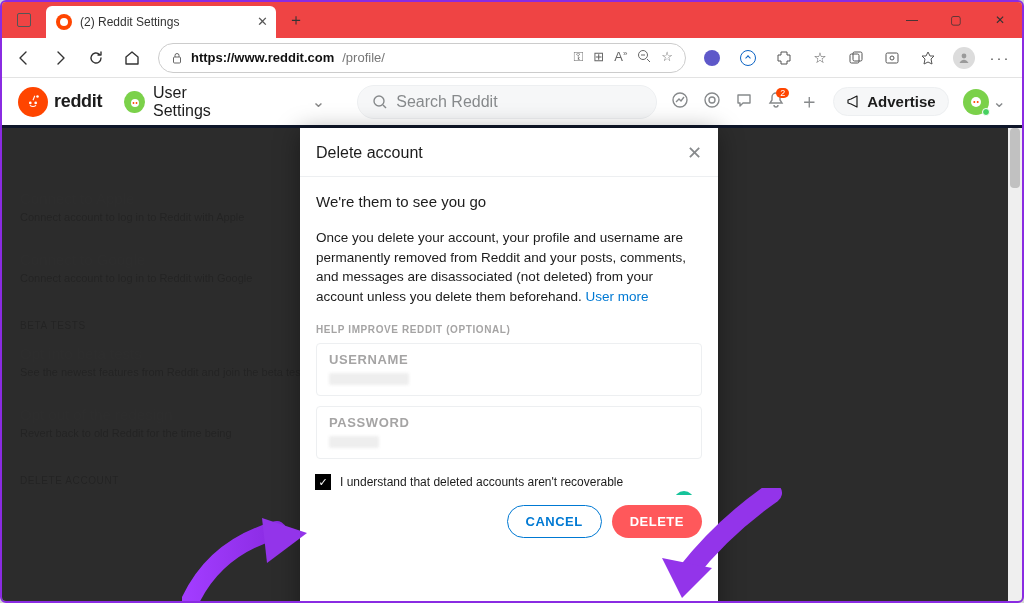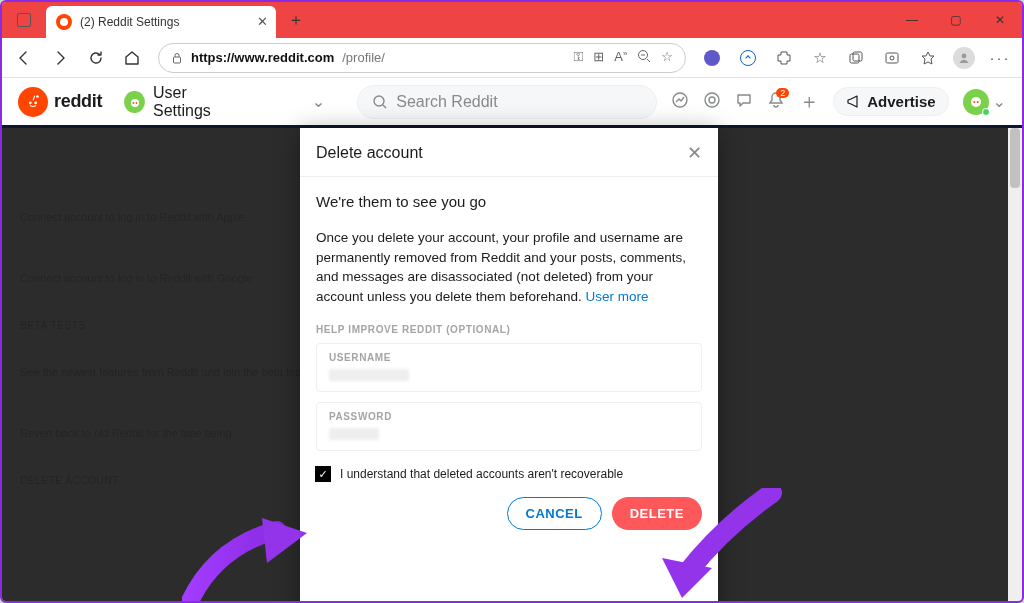--- a/index.html
+++ b/index.html
@@ -107,21 +107,21 @@
     padding:10px; font-size:13px; color:#1c1c1c; font-family:inherit;
     position:relative;
   }
   .feedback::placeholder{color:#a5a4a4;}
   .gram { position:absolute; right:24px; top:314px; width:20px;height:20px;border-radius:50%;background:#15c39a;display:flex;align-items:center;justify-content:center;color:#fff;font-size:12px;}
   .resize-handle{position:absolute;right:17px;top:335px;width:8px;height:8px;}
   .resize-handle::before,.resize-handle::after{content:"";position:absolute;background:#b9b9b9;width:1px;height:6px;transform:rotate(-45deg);}
   .resize-handle::before{right:2px;bottom:0;}
   .resize-handle::after{right:-1px;bottom:0;height:3px;}
   .cred-box{ border:1px solid #edeff1; border-radius:4px; padding:8px 12px 10px; margin-bottom:10px;}
-  .cred-box .lbl{font-size:10px;font-weight:700;letter-spacing:.6px;color:#a5a4a4;}
+  .cred-box .lbl{font-size:13px;font-weight:700;letter-spacing:.6px;color:#a5a4a4;}
   .cred-box .blur{ margin-top:6px; width:80px;height:12px;background:#eee;border-radius:2px; filter:blur(1.4px);}
   .consent{ display:flex; gap:10px; align-items:center; margin-top:16px; font-size:12px; color:#1c1c1c;}
   .chk { width:14px;height:14px;background:#000;display:flex;align-items:center;justify-content:center;color:#fff;font-size:11px; outline:1px solid #000;}
   .modal-foot{ display:flex; gap:10px; justify-content:flex-end; padding:10px 16px 16px;}
   .btn { font-size:13px; font-weight:700; letter-spacing:.5px; padding:8px 18px; border-radius:18px;}
   .btn-cancel{ border:1px solid #0079d3; color:#0079d3; background:#fff;}
   .btn-delete{ background:#ff585b; color:#fff; border:none;}
 
   
   .arrow{ position:absolute; z-index:8; }

